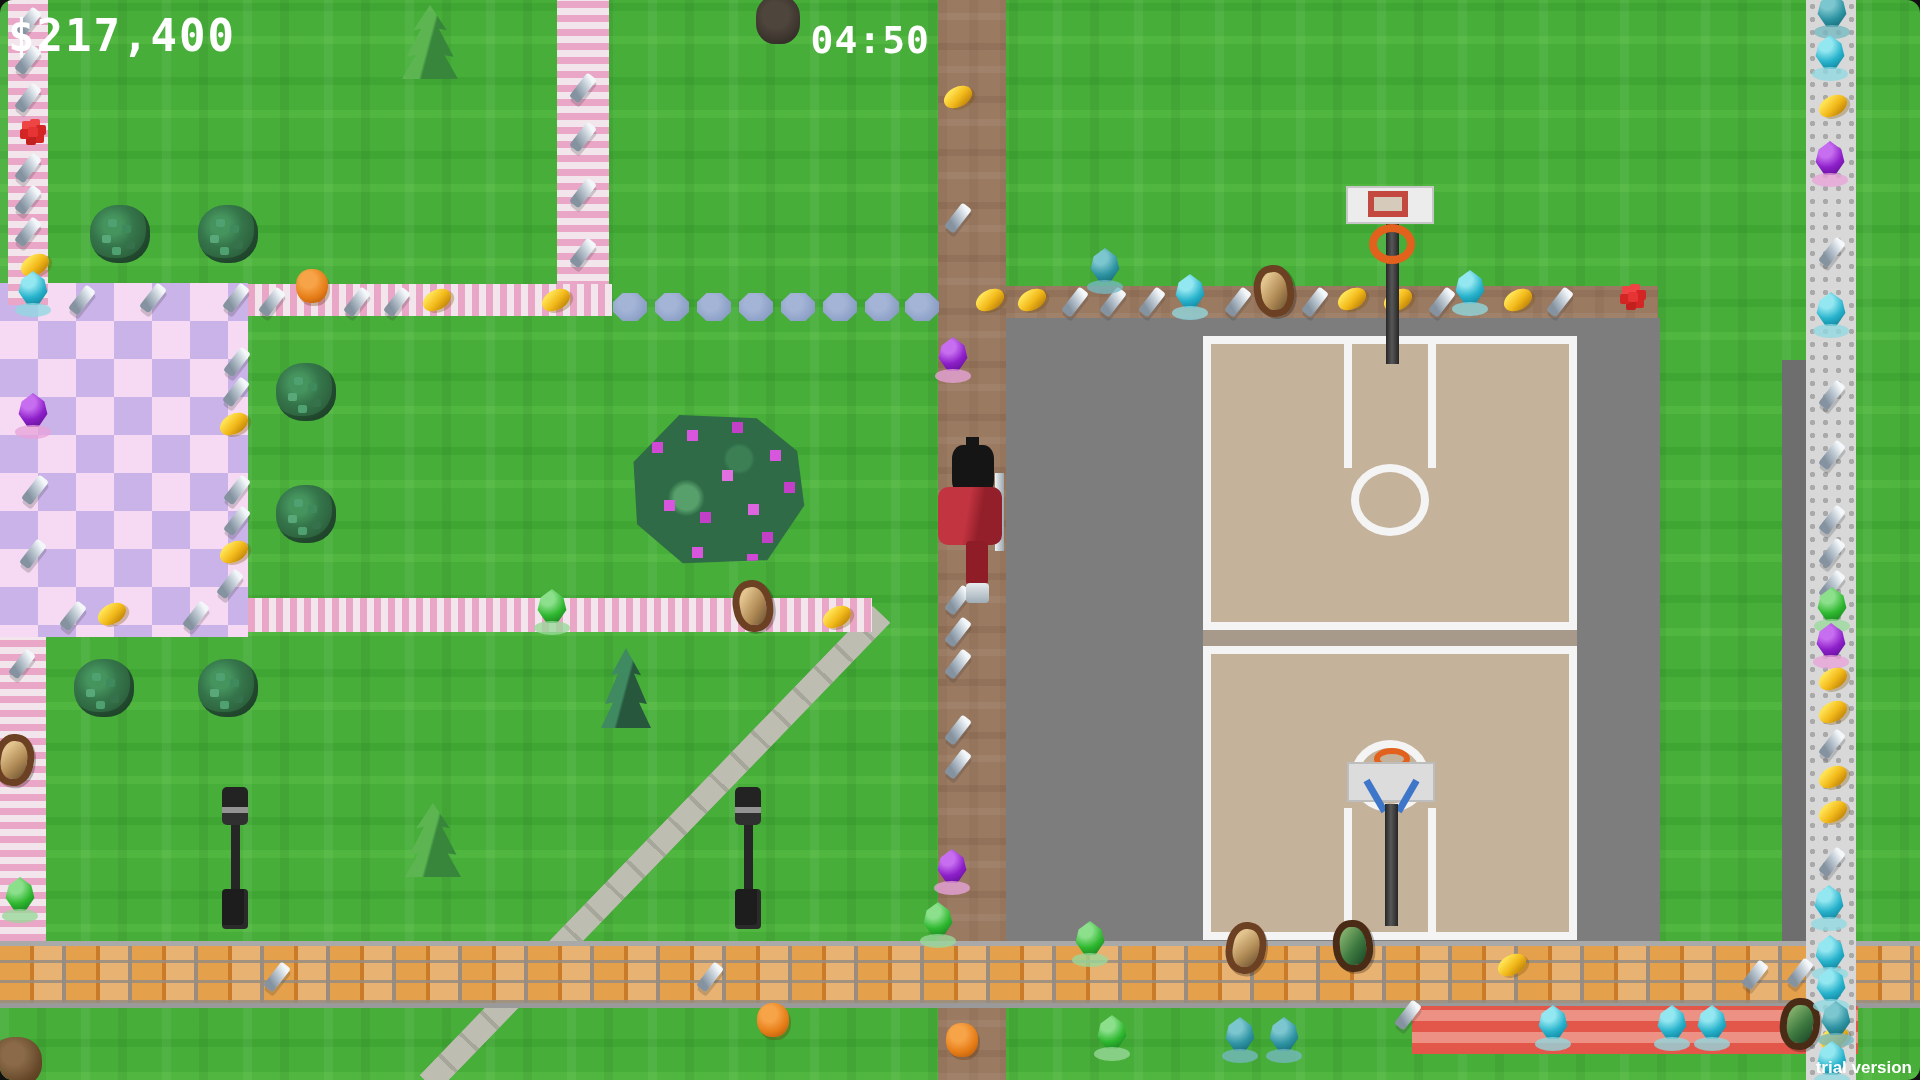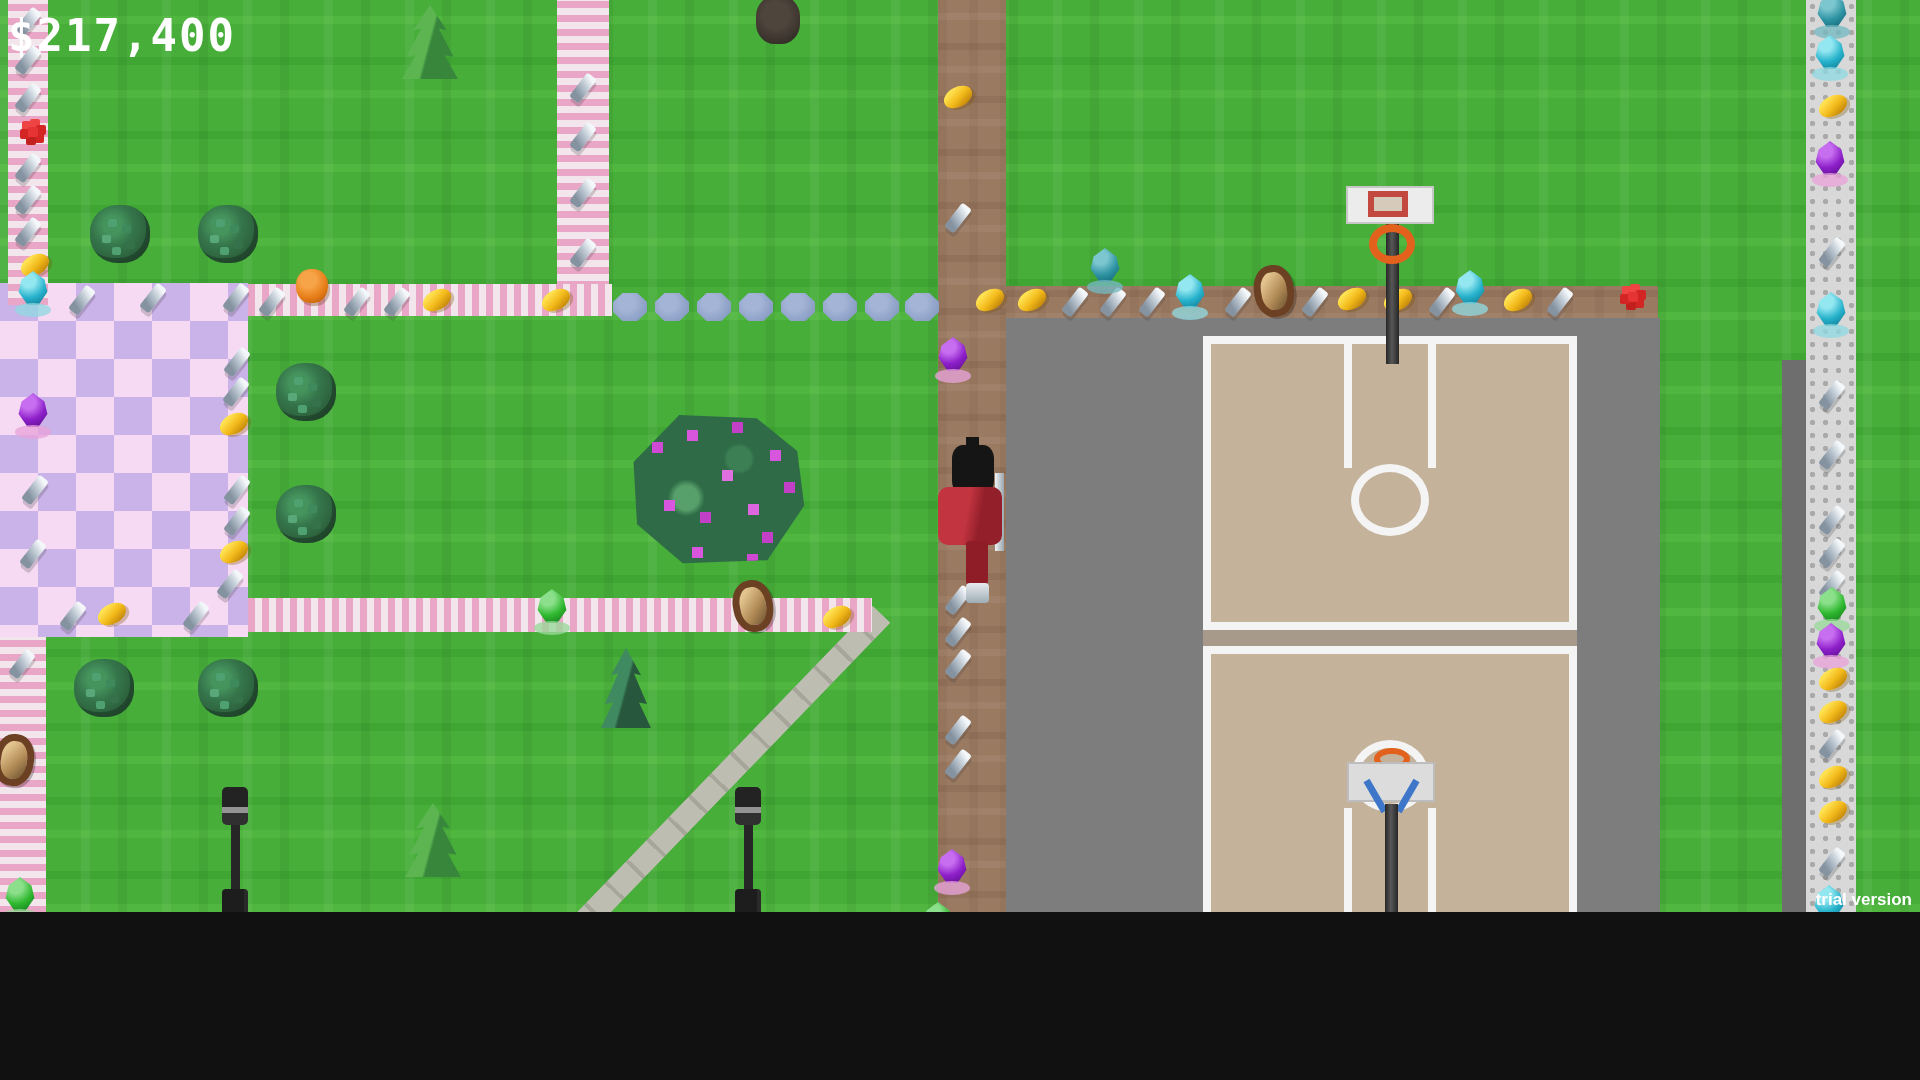--- a/index.html
+++ b/index.html
@@ -1,22 +1,23 @@
 <!DOCTYPE html>
 <html><head>
 <meta charset="utf-8">
 <style>
   html,body { margin:0; padding:0; background:#111; }
   .scene {
-    position:relative; width:1920px; height:912px; overflow:hidden;
+    position:relative; width:1920px; height:1080px; overflow:hidden;
     font-family:"Liberation Sans", sans-serif;
     background-color:#46ae39;
     background-image:
       repeating-linear-gradient(90deg, rgba(255,255,255,0.06) 0 9px, transparent 9px 37px, rgba(0,0,0,0.05) 37px 46px, transparent 46px 81px),
       repeating-linear-gradient(0deg, rgba(130,225,95,0.16) 0 8px, transparent 8px 33px, rgba(0,90,0,0.10) 33px 41px, transparent 41px 74px);
+    border-radius: 13px;
   }
   .g { position:absolute; }
 
   
   .diag-path { left:329px; top:837px; width:652px; height:24px; transform:rotate(-46deg);
     background:#b3b3a8;
     background-image:repeating-linear-gradient(90deg,#bdbdb2 0 26px,#a6a69b 26px 30px); }
   .plaza { left:0; top:283px; width:248px; height:354px;
     background:repeating-conic-gradient(#f6d9f3 0% 25%, #c9b3e8 25% 50%) 0 0 / 76px 76px; }
   .stripe-v { background:repeating-linear-gradient(0deg,#eaa6c6 0 7px,#f2e6ec 7px 14px); }
@@ -345,15 +346,16 @@
 
   <div class="player">
     <div class="p-stick"></div>
     <div class="p-head"></div>
     <div class="p-body"></div>
     <div class="p-leg"></div>
     <div class="p-shoe"></div>
   </div>
 
   <div class="hud hud-money">$217,400</div>
+  <div class="hud hud-timer">04:50</div>
   <div class="hud hud-trial">trial version</div>
 
 </div>
 
 </body></html>

